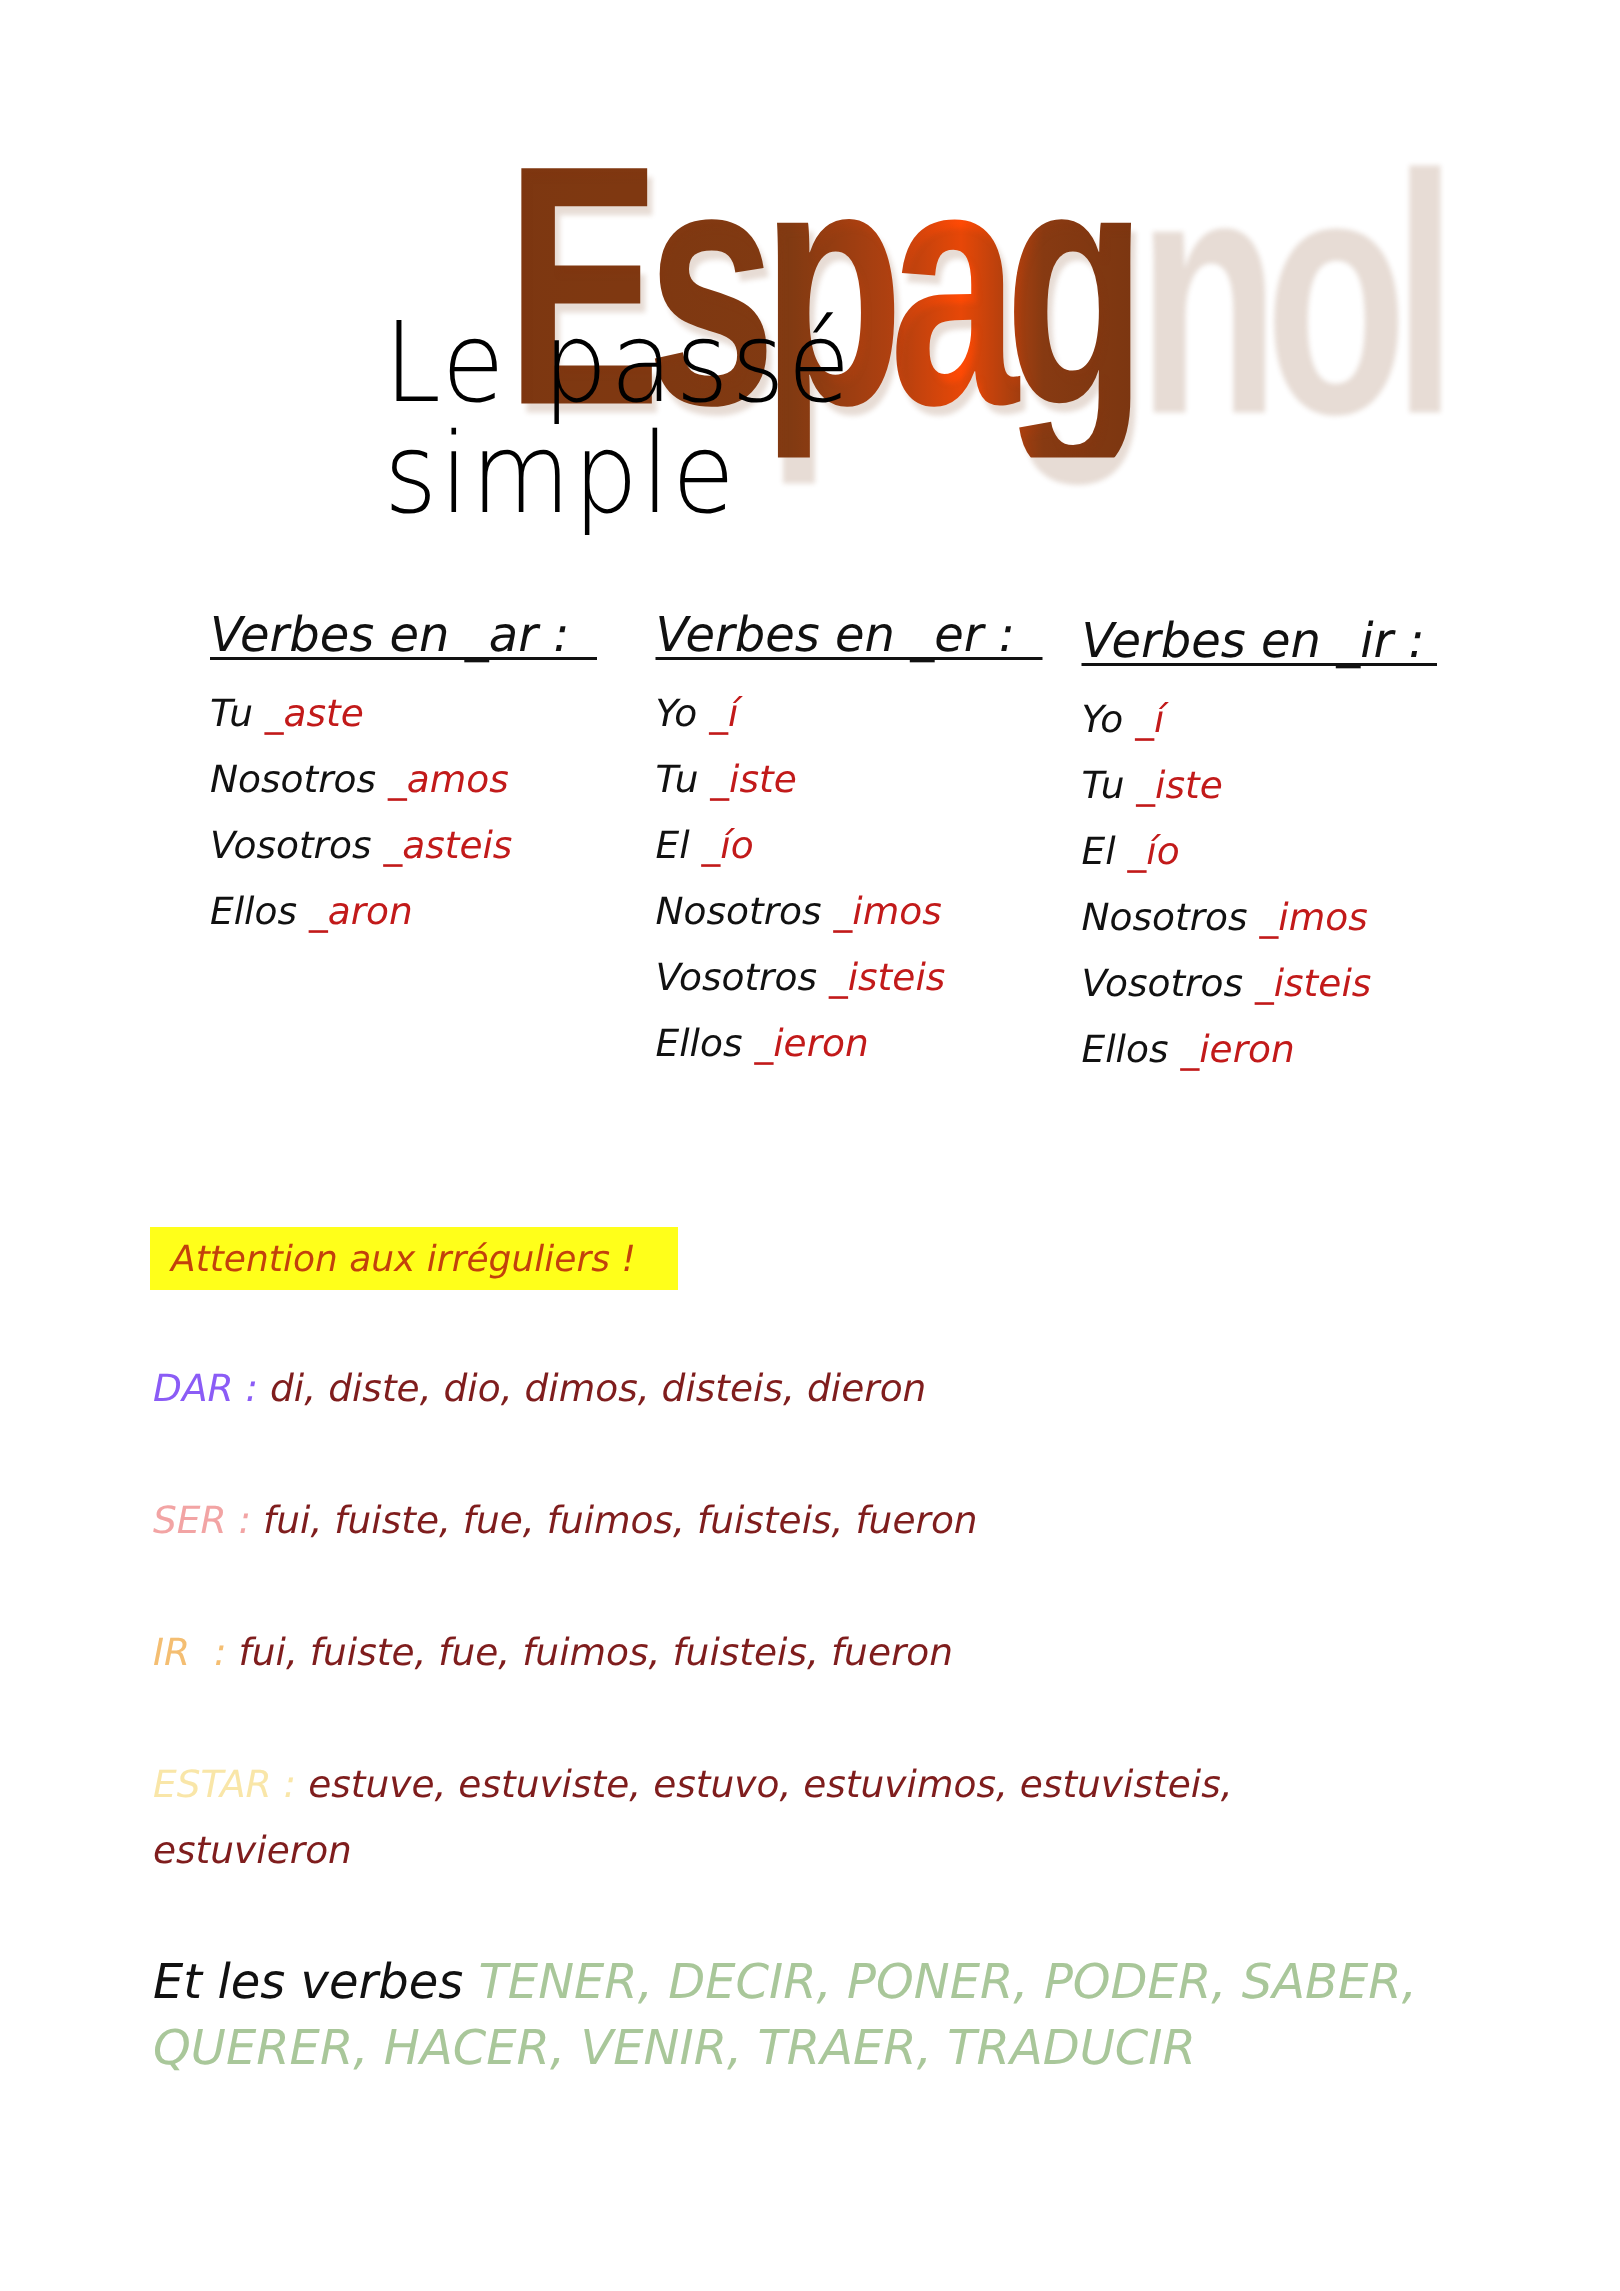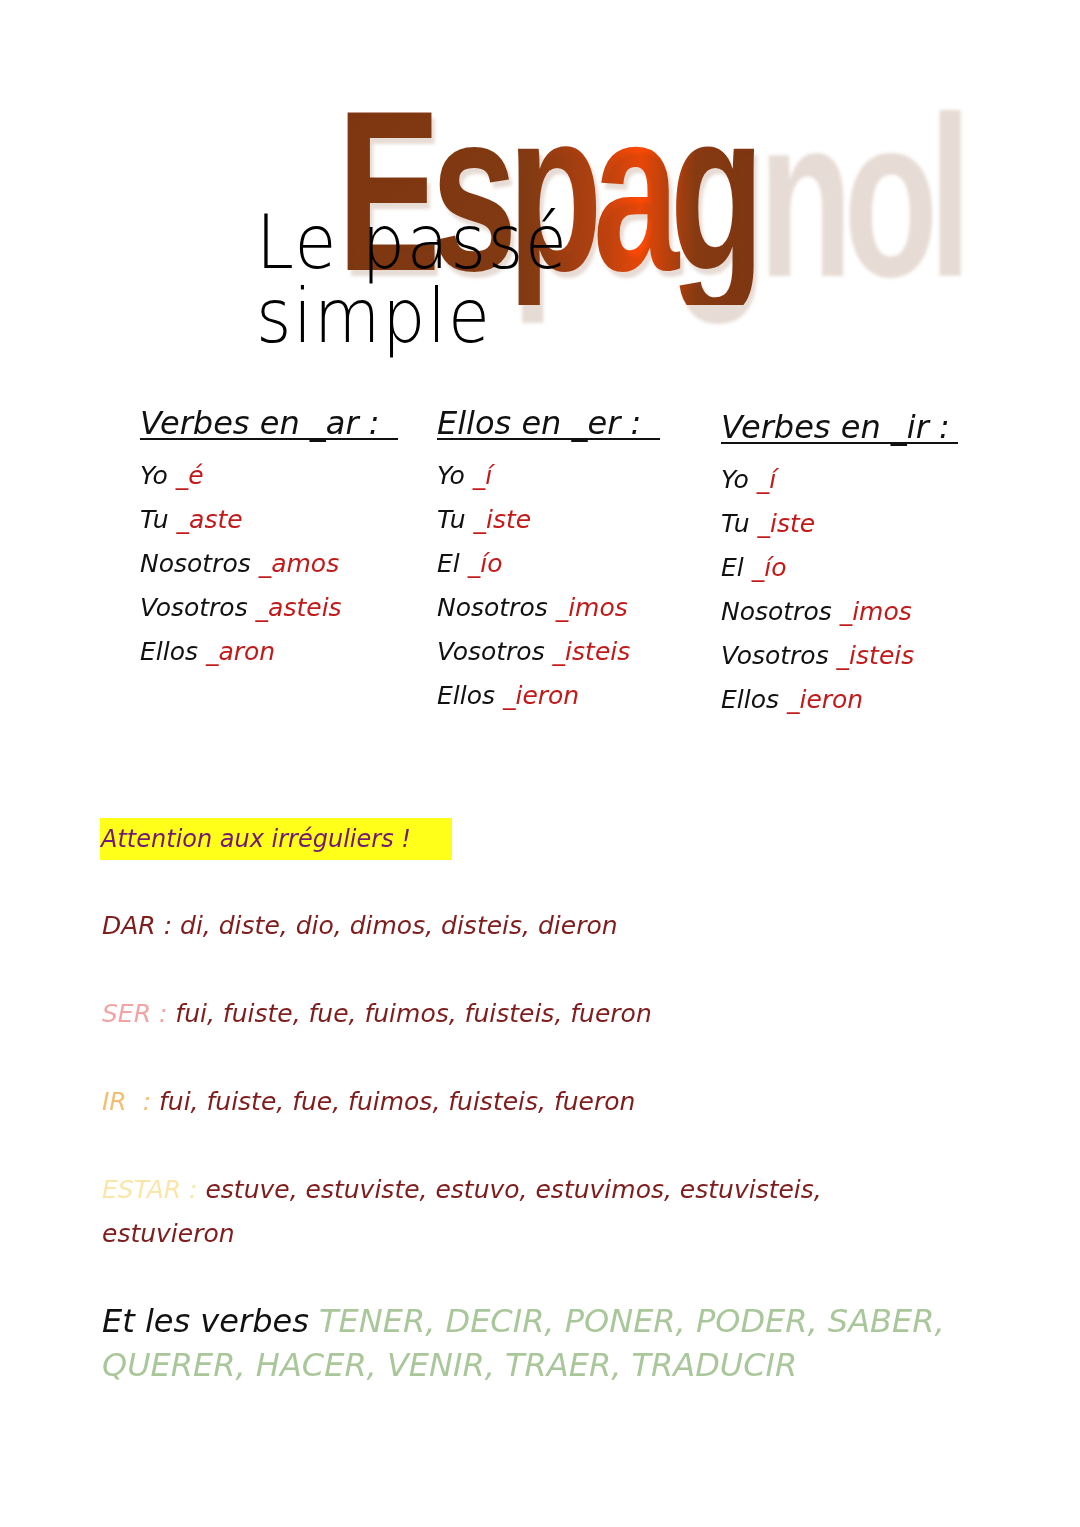--- a/index.html
+++ b/index.html
@@ -38,29 +38,29 @@
     margin-bottom: 14px; white-space: pre;
   }
   .row { font-size: 25px; line-height: 44px; font-style: italic; white-space: pre; }
   .row .pron { color: #111; }
   .row .end { color: #c21a1a; }
 
   
   .attention {
     position: absolute; left: 100px; top: 818px; height: 42px; width: 352px;
     background: #ffff1a; font-style: italic; font-size: 24px; line-height: 42px;
-    padding-left: 1px; box-sizing: border-box; color: #701a75;
+    padding-left: 14px; box-sizing: border-box; color: #c2410c;
   }
   .irr { position: absolute; left: 102px; font-size: 25px; font-style: italic; line-height: 44px; white-space: pre; }
   .irr-dar { top: 904px; }
   .irr-ser { top: 992px; }
   .irr-ir { top: 1080px; }
   .irr-estar { top: 1168px; width: 800px; white-space: normal; }
   .irr .verb { font-style: italic; }
-  .c-dar { color: #7f1d1d; }
+  .c-dar { color: #8b5cf6; }
   .c-ser { color: #f2a4a4; }
   .c-ir { color: #f4be72; margin-top: 47px; }
   .c-estar { color: #f9e6a8; }
   .forms { color: #7f1d1d; }
 
   .others {
     position: absolute; left: 102px; top: 1299px; width: 880px;
     font-size: 32px; font-style: italic; line-height: 44px; color: #111;
   }
   .others .green { color: #a9c79a; }
@@ -68,29 +68,28 @@
 </head>
 <body>
 
 <div class="title-wrap">
   <div class="title-main">Espagnol</div>
   <div class="title-sub">Le passé simple</div>
 </div>
 
 <div class="col col-ar">
   <div class="col-head">Verbes en _ar : </div>
-  <div class="row"><span class="pron">Yo </span><span class="end">_é</span></div>
   <div class="row"><span class="pron">Tu </span><span class="end">_aste</span></div>
   <div class="row"><span class="pron">Nosotros </span><span class="end">_amos</span></div>
   <div class="row"><span class="pron">Vosotros </span><span class="end">_asteis</span></div>
   <div class="row"><span class="pron">Ellos </span><span class="end">_aron</span></div>
 </div>
 
 <div class="col col-er">
-  <div class="col-head">Ellos en _er : </div>
+  <div class="col-head">Verbes en _er : </div>
   <div class="row"><span class="pron">Yo </span><span class="end">_í</span></div>
   <div class="row"><span class="pron">Tu </span><span class="end">_iste</span></div>
   <div class="row"><span class="pron">El </span><span class="end">_ío</span></div>
   <div class="row"><span class="pron">Nosotros </span><span class="end">_imos</span></div>
   <div class="row"><span class="pron">Vosotros </span><span class="end">_isteis</span></div>
   <div class="row"><span class="pron">Ellos </span><span class="end">_ieron</span></div>
 </div>
 
 <div class="col col-ir">
   <div class="col-head">Verbes en _ir :</div>

